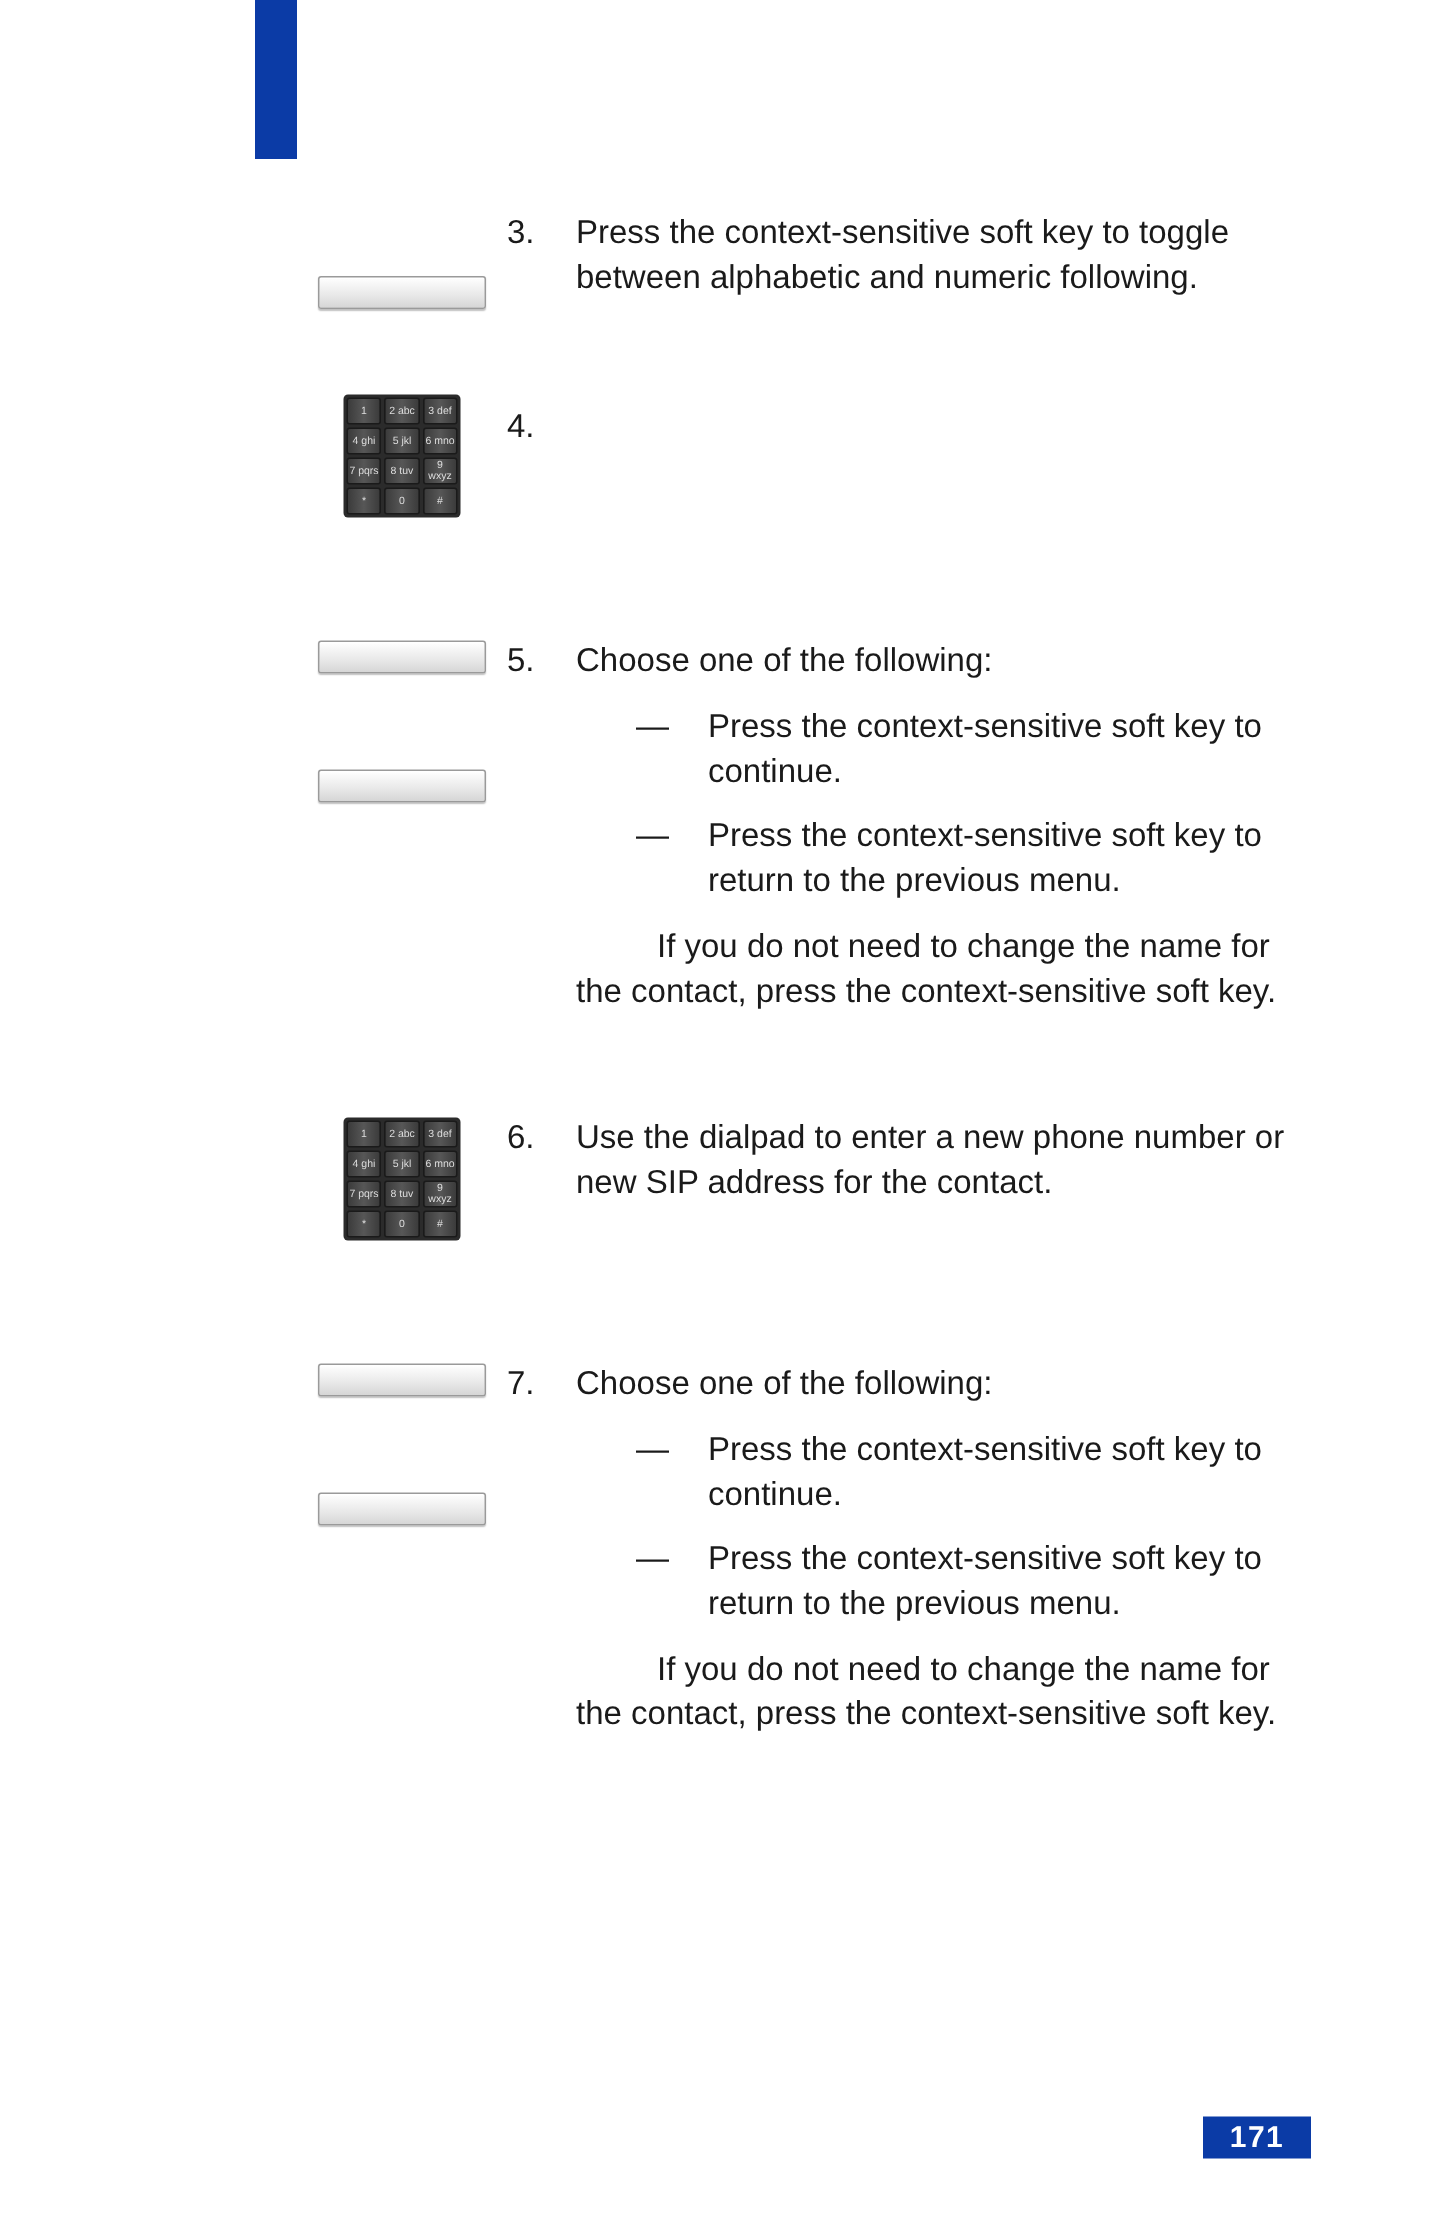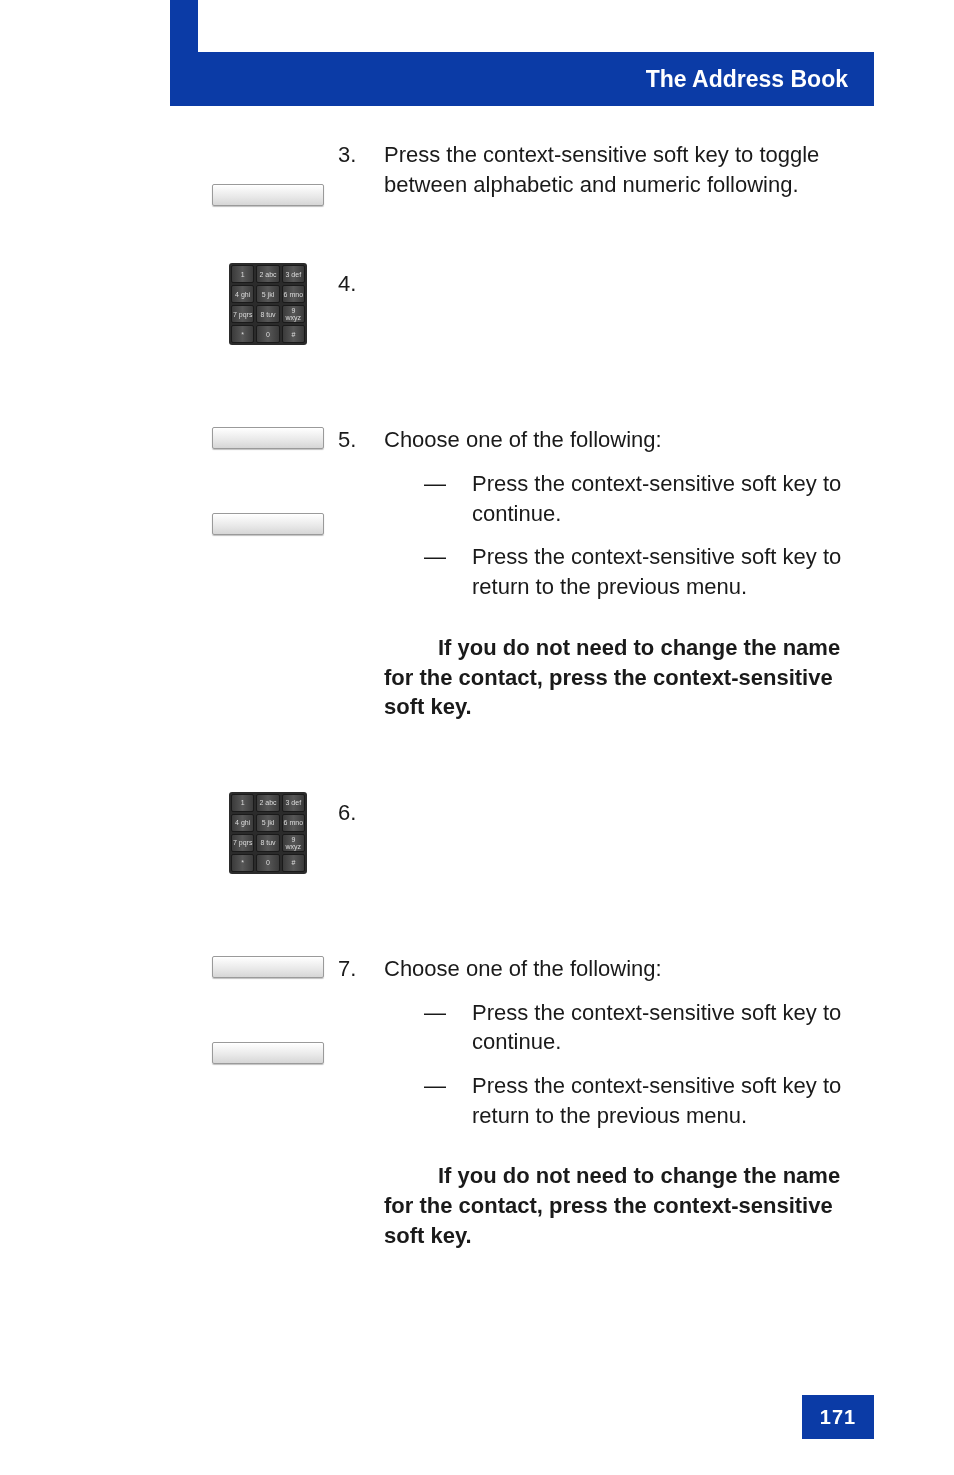--- a/index.html
+++ b/index.html
@@ -99,23 +99,22 @@
     list-style:none;
   }
   .sub li .dash {
     position:absolute;
     left:0;
     top:0;
     width:28px;
     text-align:left;
   }
   .tip {
-    margin-top:31px;
+    margin-top:14px;
     padding-left:0;
-    font-weight:bold;
   }
   .tip-ind {
     display:inline-block;
     width:54px;
   }
   .softkey-btn {
     width:112px;
     height:22px;
     border:1px solid #9a9a9a;
     border-radius:2px;
@@ -144,42 +143,39 @@
     align-items:center;
     justify-content:center;
     text-align:center;
     line-height:1;
   }
   .page-number-box {
     position:absolute;
     right:80px;
     bottom:36px;
     width:72px;
-    height:44px;
+    height:28px;
     background: var(--blue);
     color:#fff;
     font-weight:700;
     font-size:20px;
     display:flex;
     align-items:center;
     justify-content:center;
     letter-spacing:1px;
   }
   .spacer-lg { height:54px; }
   .spacer-md { height:28px; }
 </style>
 </head>
 <body>
 
 <div class="page">
 
   <div class="left-strip"></div>
-  <div class="top-band">
-    <span>The Address Book</span>
-  </div>
 
   <div class="content">
 
     <div class="row">
       <div class="icon-col" style="padding-top:44px;">
         <div class="softkey-btn"></div>
       </div>
       <div class="text-col">
         <ol class="steps">
             <li>
@@ -268,20 +264,21 @@
             <div class="k">*</div>
             <div class="k">0</div>
             <div class="k">#</div>
           </div>
         </div>
       </div>
       <div class="text-col">
         <ol class="steps">
             <li>
           <span class="num">6.</span>
+          <span>Use the dialpad to enter a new phone number or new SIP address for the contact.</span>
         </li>
           </ol>
       </div>
     </div>
 
     <div class="spacer-lg"></div>
 
     <div class="row">
       <div class="icon-col" style="flex-direction:column; gap:64px; align-items:center; display:flex;">
         <div class="softkey-btn"></div>

